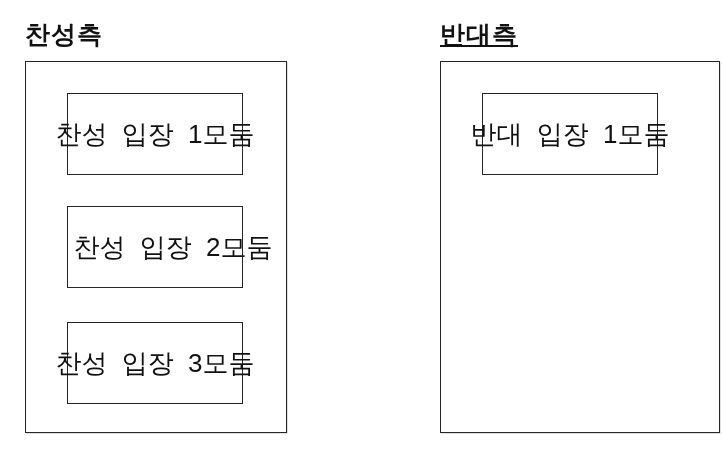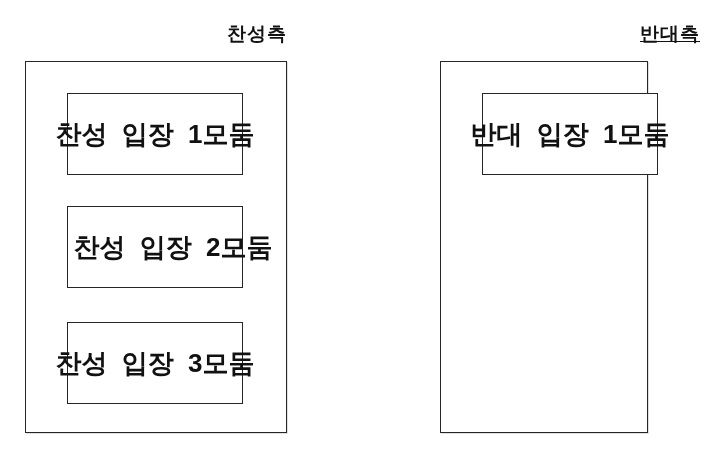--- a/index.html
+++ b/index.html
@@ -17,54 +17,54 @@
   }
   .diagram {
     position: absolute;
     inset: 0;
   }
   .side-title {
     position: absolute;
     top: 20px;
     height: 28px;
     line-height: 28px;
-    text-align: right;
-    font-size: 19px;
+    text-align: left;
+    font-size: 25px;
     font-weight: 700;
     letter-spacing: 1px;
     color: #111111;
   }
   .title-left  { left: 25px;  width: 262px; }
   .title-right { left: 440px; width: 260px; text-decoration: underline; }
 
   .panel {
     position: absolute;
     top: 61px;
     height: 372px;
     background: #ffffff;
     border: 1.5px solid #262626;
     box-shadow: 1px 1px 0 rgba(0,0,0,0.12);
     box-sizing: border-box;
   }
   .panel-left  { left: 25px;  width: 262px; }
-  .panel-right { left: 440px; width: 208px; }
+  .panel-right { left: 440px; width: 280px; }
 
   .group-box {
     position: absolute;
     left: 41px;
     width: 176px;
     height: 82px;
     border: 1.5px solid #262626;
     background: #ffffff;
     box-sizing: border-box;
     display: flex;
     align-items: center;
     justify-content: center;
     font-size: 26px;
-    font-weight: 700;
+    font-weight: 400;
     word-spacing: 7px;
     white-space: nowrap;
     color: #111111;
   }
   .row-0 { top: 31px; }
   .row-1 { top: 144px; padding-left: 36px; }
   .row-2 { top: 260px; }
 </style>
 </head>
 <body>

